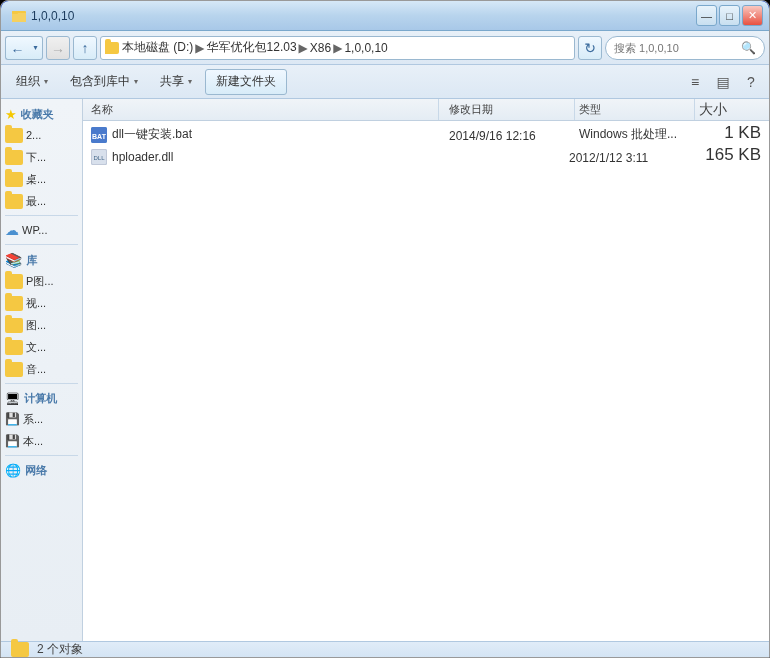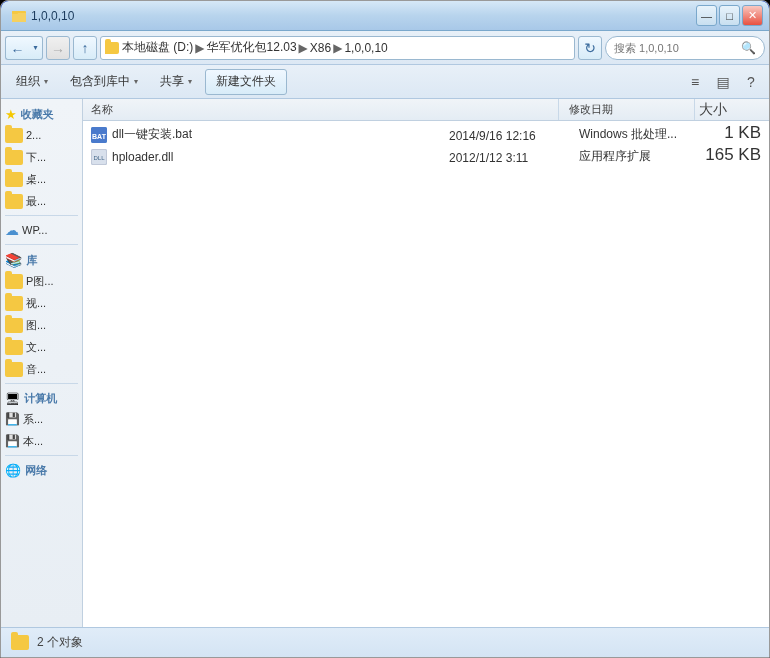--- a/index.html
+++ b/index.html
@@ -466,21 +466,21 @@
       display: flex;
       align-items: center;
       justify-content: center;
       font-size: 7px;
       color: #446;
       flex-shrink: 0;
     }
 
     
     .status-bar {
-      height: 30px;
+      height: 16px;
       background: linear-gradient(to bottom, #e0ecf8, #d4e4f4);
       border-top: 1px solid #b0c8e0;
       display: flex;
       align-items: center;
       padding: 0 10px;
       gap: 8px;
     }
     .status-folder-icon {
       width: 18px;
       height: 15px;
@@ -674,20 +674,23 @@
 
     <div class="file-pane">
 
       <div class="column-header">
         <div class="col-name">
           <span>名称</span>
         </div>
         <div class="col-date">
           <span>修改日期</span>
         </div>
+        <div class="col-type">
+          <span>类型</span>
+        </div>
         <div class="col-size">
           <span>大小</span>
         </div>
       </div>
 
       <div class="file-list">
 
         <div class="file-row">
           <div class="file-cell-name">
             <div class="bat-icon">
@@ -708,21 +711,20 @@
             <div class="dll-icon">
               <svg width="16" height="16" viewBox="0 0 16 16">
                 <rect width="16" height="16" rx="2" fill="#c0c8d8"></rect>
                 <rect x="1" y="1" width="14" height="14" rx="1" fill="#d8e0ec"></rect>
                 <text x="8" y="11" text-anchor="middle" fill="#446688" font-size="6">DLL</text>
               </svg>
             </div>
             <span>hploader.dll</span>
           </div>
           <div class="file-cell-date">2012/1/12 3:11</div>
-          <div class="file-cell-type">应用程序扩展</div>
           <div class="file-cell-size">165 KB</div>
         </div>
 
       </div>
     </div>
 
   </div>
 
   <div class="status-bar">
     <div class="status-folder-icon"></div>

